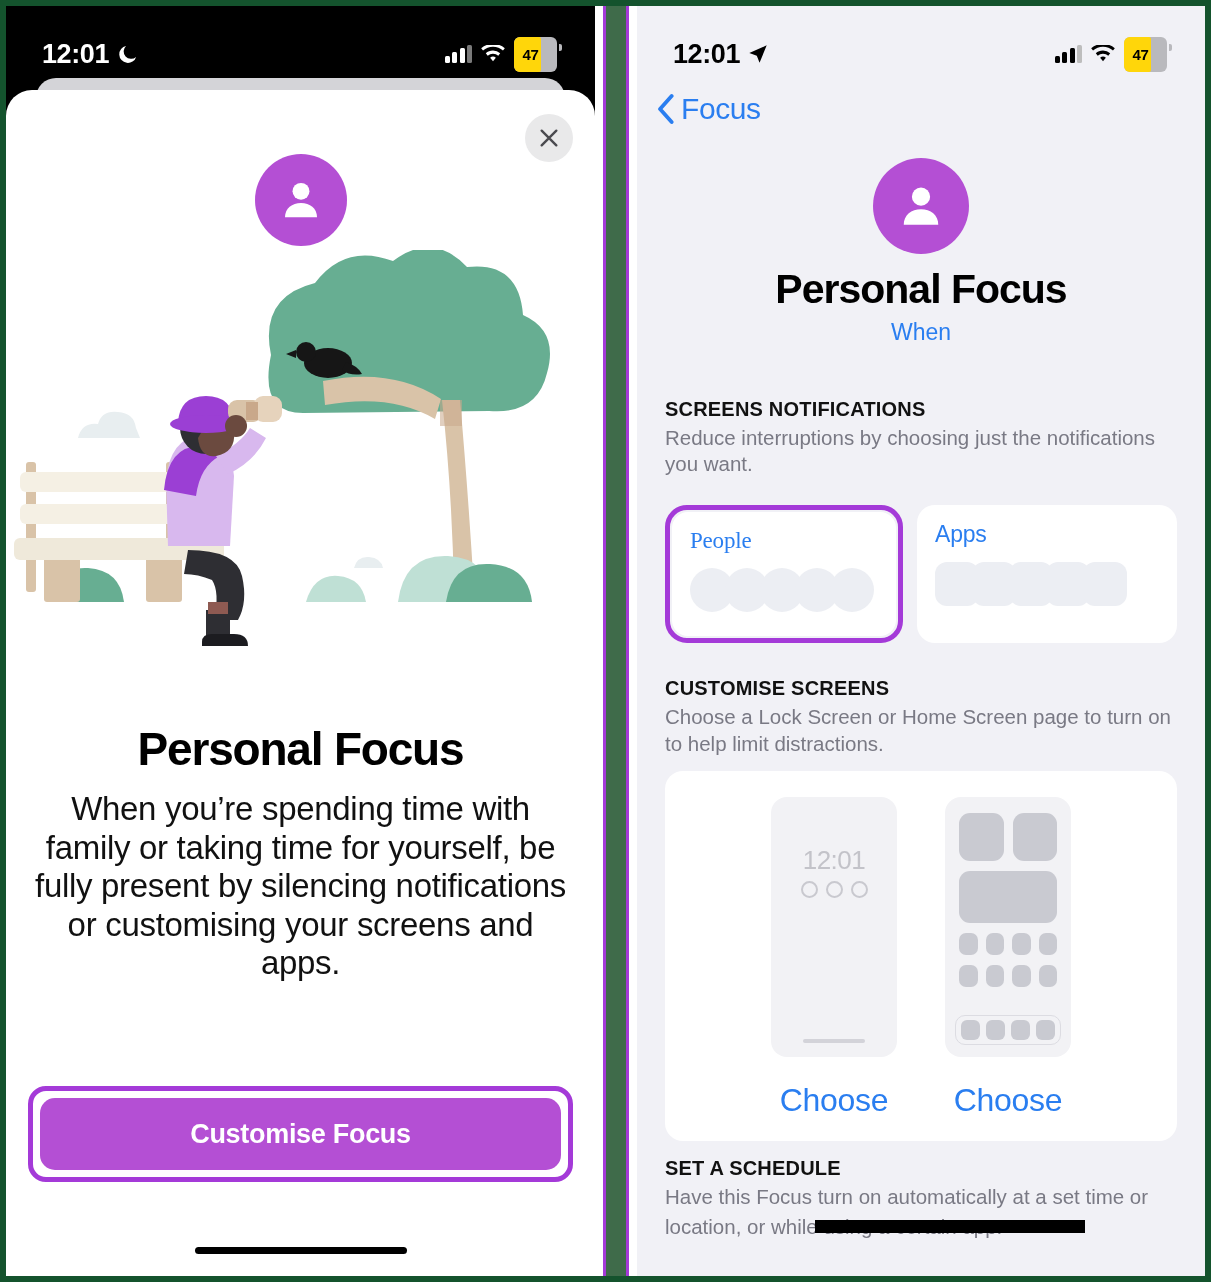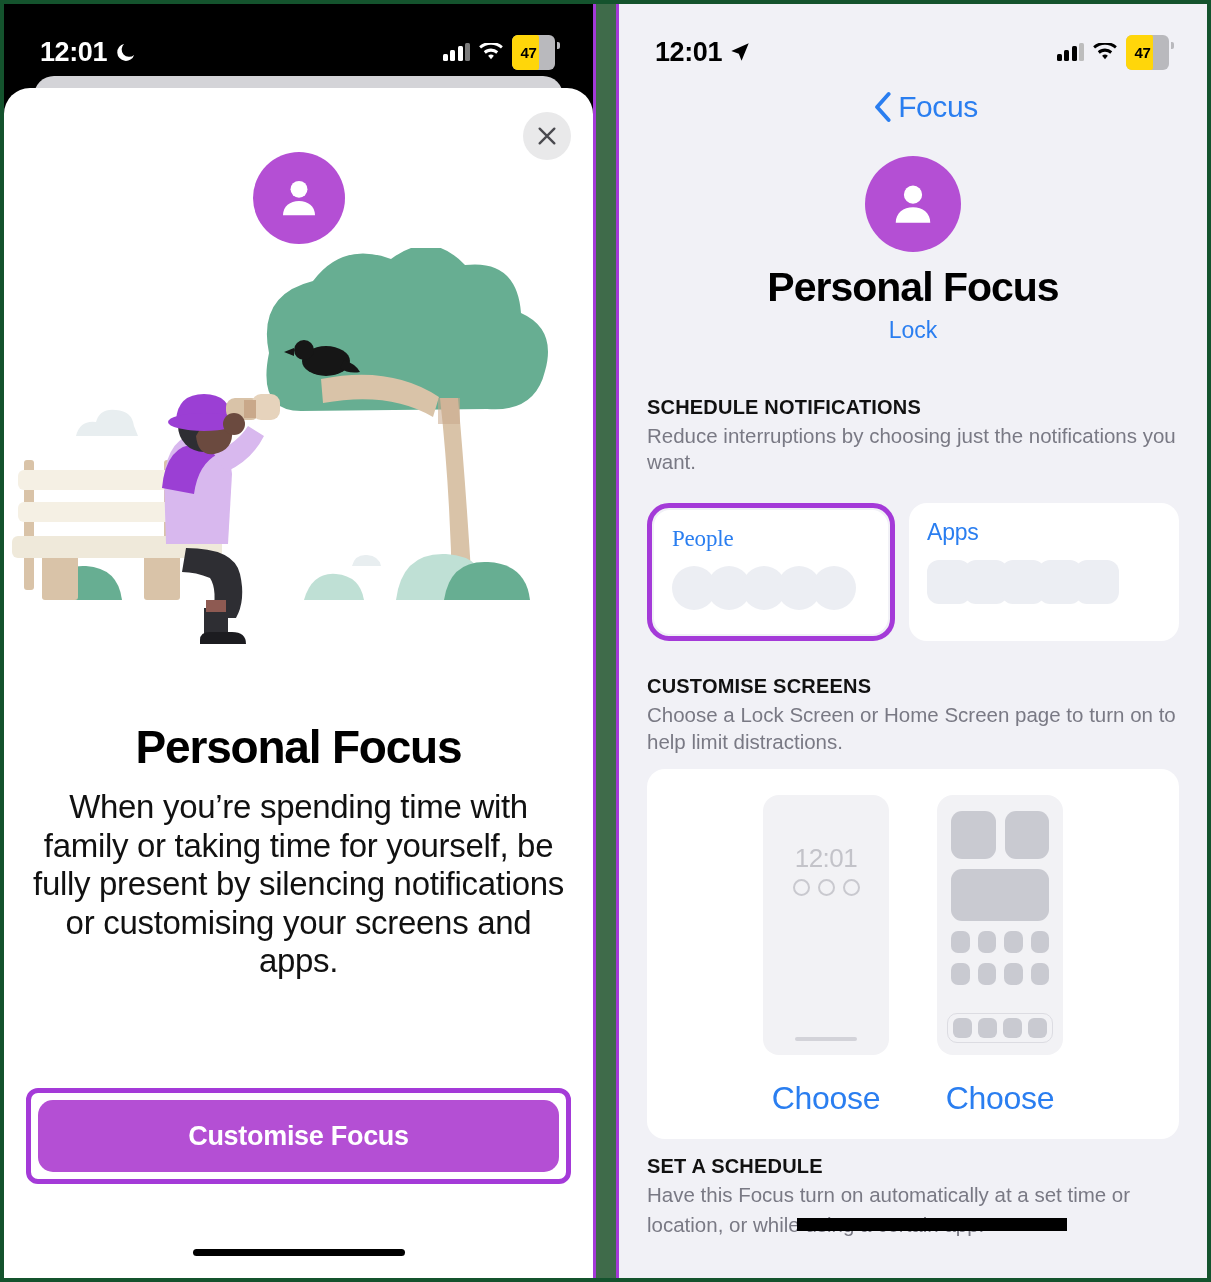--- a/index.html
+++ b/index.html
@@ -6,23 +6,24 @@
   html, body { width: 1211px; height: 1282px; }
   body {
     font-family: "Liberation Sans", sans-serif;
     background: #ffffff;
     overflow: hidden;
   }
   .frame {
     position: relative;
     width: 1211px;
     height: 1282px;
-    border: 4px solid #14532d;
+    border: 6px solid #14532d;
     display: flex;
     overflow: hidden;
+    gap: 8px;
   }
 
   
   .panel-left {
     position: relative;
     width: 589px;
     height: 100%;
     background: #000000;
     overflow: hidden;
   }
@@ -106,21 +107,21 @@
     text-align:center; font-size: 46px; font-weight: 700;
     letter-spacing:-1.2px; color:#000; margin-top: 12px;
   }
   .sheet-body {
     text-align:center; font-size: 33px; line-height: 1.17;
     color:#111; padding: 14px 24px 0; letter-spacing:-0.3px;
   }
 
   .cta-wrap {
     position:absolute; left: 22px; right: 22px; bottom: 94px;
-    border: 5px solid #a43ad8; border-radius: 12px;
+    border: 5px solid #a43ad8; border-radius: 18px;
     padding: 7px;
   }
   .cta-btn {
     background:#B44FD4; border-radius: 15px; height: 72px;
     display:flex; align-items:center; justify-content:center;
     color:#fff; font-size:27px; font-weight:700; letter-spacing:-0.3px;
     cursor:pointer;
   }
   .home-ind {
     position:absolute; bottom: 22px; left:50%; transform:translateX(-50%);
@@ -131,21 +132,21 @@
   .divider { width: 26px; height:100%; background:#3f6b4a; border-left:3px solid #a43ad8; border-right:3px solid #a43ad8; }
 
   
   .panel-right {
     position:relative; flex:1; height:100%;
     background:#f1f1f6; overflow:hidden;
   }
   .panel-right .sb-time { color:#000; }
   .loc-ico { width:22px; height:22px; display:block; }
 
-  .navbar { padding: 8px 0 0 26px; text-align: center; }
+  .navbar { padding: 8px 0 0 20px; }
   .back {
     display:inline-flex; align-items:center; gap:7px;
     color:#2a7ef0; font-size:30px; letter-spacing:-0.4px; cursor:pointer;
   }
   .back svg { width:17px; height:30px; }
 
   .r-avatar {
     margin: 30px auto 0; width: 96px; height: 96px; border-radius:50%;
     background:#B44FD4; display:flex; align-items:center; justify-content:center;
   }
@@ -386,24 +387,24 @@
       </span>
     </div>
 
     <div class="r-avatar">
       <svg viewBox="0 0 24 24">
         <circle cx="12" cy="8" r="3.9" fill="#fff"></circle>
         <path d="M4.6 20c0-4.1 3.3-6.6 7.4-6.6S19.4 15.9 19.4 20z" fill="#fff"></path>
       </svg>
     </div>
     <div class="r-title">Personal Focus</div>
-    <div class="r-edit">Lock</div>
+    <div class="r-edit">When</div>
 
     <div class="sec">
-      <div class="sec-hdr">SCHEDULE NOTIFICATIONS</div>
+      <div class="sec-hdr">SCREENS NOTIFICATIONS</div>
       <div class="sec-sub">Reduce interruptions by choosing just the notifications you want.</div>
       <div class="two-cards">
         <div class="hl-people">
           <div class="card">
             <div class="card-lbl">People</div>
             <div class="ph-row">
               <span class="ph-circ"></span>
               <span class="ph-circ"></span>
               <span class="ph-circ"></span>
               <span class="ph-circ"></span>

